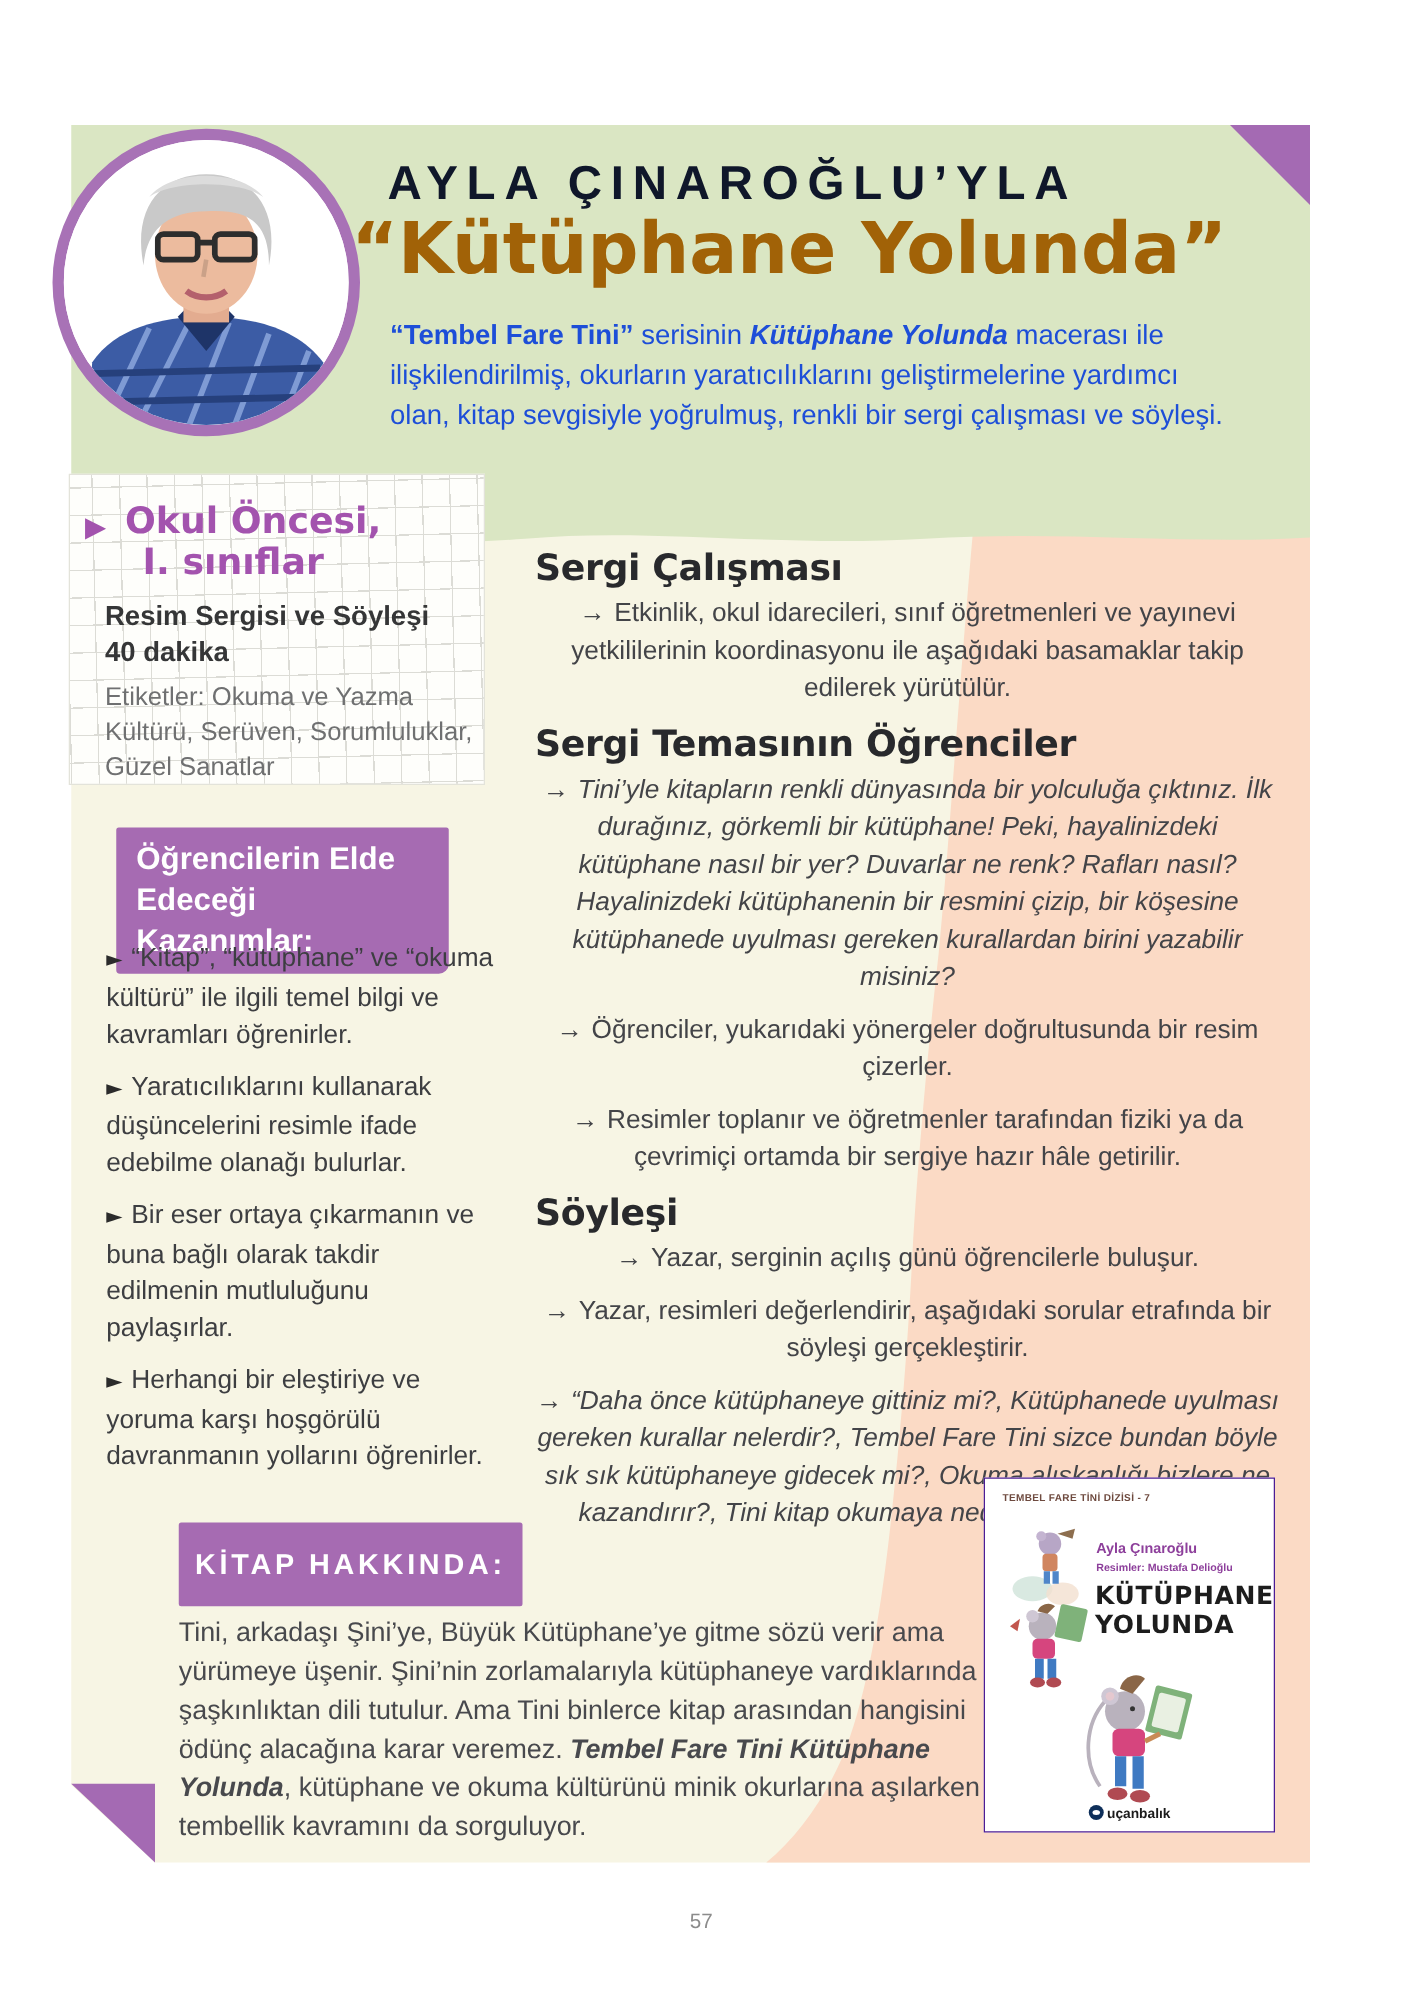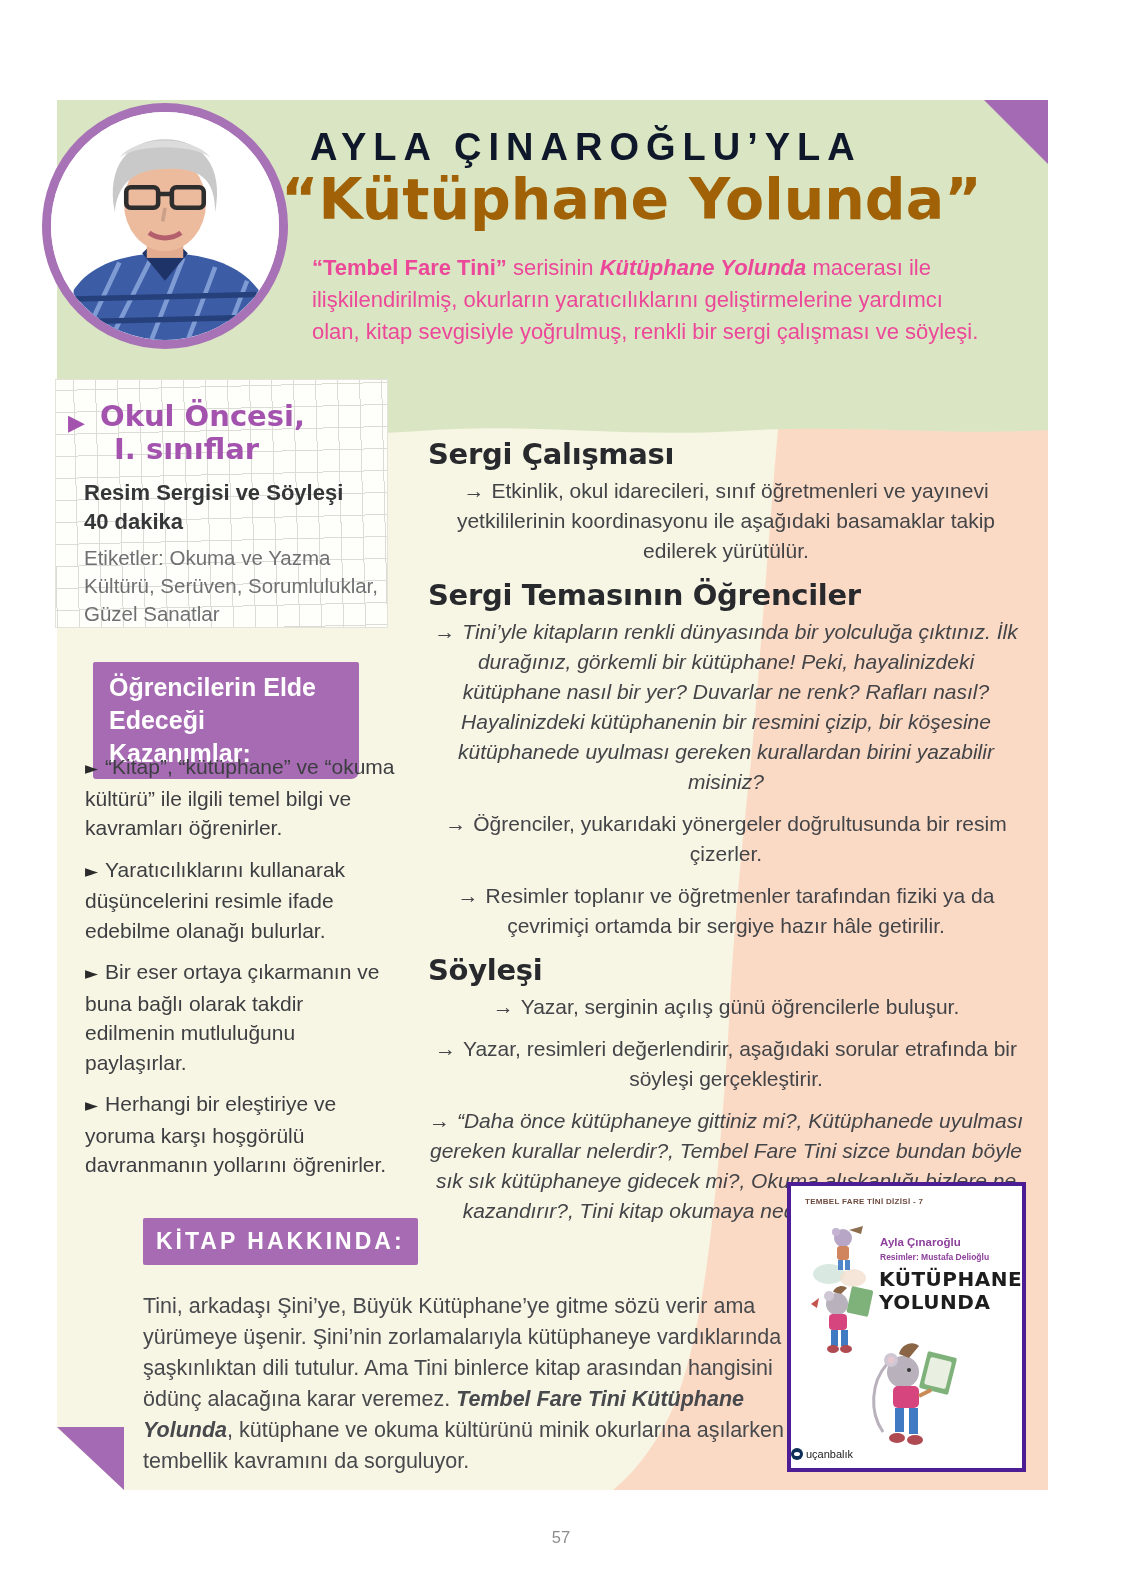--- a/index.html
+++ b/index.html
@@ -6,21 +6,21 @@
   .page{position:relative;width:1122px;height:1593px;background:#ffffff;overflow:hidden;
         font-family:"Liberation Sans",sans-serif;color:#44454a;}
   .abs{position:absolute;}
 
   
   .photo-ring{left:42px;top:103px;width:228px;height:228px;border:9px solid #a872b6;
               border-radius:50%;background:#ffffff;overflow:hidden;}
   .author-line{left:310px;top:126px;font-size:38px;font-weight:700;letter-spacing:7px;color:#0f172a;}
   .big-title{left:281px;top:166px;font-size:57px;font-weight:bold;color:#a16207;
              font-family:"DejaVu Sans",sans-serif;letter-spacing:0px;}
-  .intro{left:312px;top:252px;width:710px;font-size:22px;line-height:32px;color:#ec4899;}
+  .intro{left:312px;top:252px;width:710px;font-size:22px;line-height:32px;color:#1d4ed8;}
   .intro .b{font-weight:bold;}
   .intro .bi{font-weight:bold;font-style:italic;}
   .intro span.line{display:block;}
 
   
   .grid-card{left:55px;top:379px;width:331px;height:247px;background:#fefefb;
              border:1px solid #e3e3da;overflow:hidden;}
   .grid-card::before{content:"";position:absolute;inset:-24px;
       background-image:repeating-linear-gradient(0deg,#dcdcd6 0 1px,transparent 1px 22px),
                        repeating-linear-gradient(90deg,#dcdcd6 0 1px,transparent 1px 22px);
@@ -32,50 +32,50 @@
           font-size:29px;line-height:33px;color:#a353ae;}
   .card-h .l2{display:block;margin-left:14px;}
   .card-format{margin:12px 0 0 14px;font-size:22px;font-weight:bold;color:#353637;line-height:29px;}
   .card-tags{margin:8px 0 0 14px;font-size:20.5px;color:#6f7071;line-height:28px;width:300px;}
 
   
   .pbox{background:#a66bb2;color:#ffffff;font-weight:bold;}
   .kazanim-box{left:93px;top:662px;width:234px;padding:9px 16px;font-size:25px;line-height:33px;
                border-radius:2px 2px 8px 3px;}
   .akis-box{left:428px;top:374px;padding:8px 12px;font-size:23px;letter-spacing:3px;border-radius:2px;}
-  .kitap-box{left:143px;top:1218px;padding:10px 13px;font-size:23px;letter-spacing:3px;border-radius:2px;}
+  .kitap-box{left:143px;top:1218px;padding:20px 13px;font-size:23px;letter-spacing:3px;border-radius:2px;}
 
   
   .kazanim-list{left:85px;top:752px;width:314px;}
   .kazanim-list p{margin:0 0 12px 0;font-size:21px;line-height:29.5px;color:#3d3e41;}
   .blt{font-family:"DejaVu Sans",sans-serif;color:#2b2b2b;font-size:17px;margin-right:7px;}
 
   
   .akis-col{left:428px;top:441px;width:596px;}
   .akis-col h2{margin:16px 0 9px 0;font-size:29px;line-height:26px;font-weight:bold;color:#28292c;
                font-family:"DejaVu Sans",sans-serif;letter-spacing:-0.3px;}
   .akis-col h2:first-child{margin-top:0;}
   .akis-col p{margin:0 0 12px 0;font-size:21px;line-height:30px;color:#434448;text-align:center;}
   .akis-col p.it{font-style:italic;font-weight:500;}
   .arrow{margin-right:7px;font-style:normal;}
 
   
   .kitap-para{left:143px;top:1291px;width:641px;font-size:21.5px;line-height:31px;color:#48494d;}
   .kitap-para .bi{font-weight:bold;font-style:italic;}
 
   
-  .book{left:787px;top:1182px;width:231px;height:282px;background:#ffffff;border:4px solid #4c1d95;}
+  .book{left:787px;top:1182px;width:231px;height:282px;background:#ffffff;border:1px solid #4c1d95;}
   .book-series{position:absolute;left:14px;top:11px;font-size:8px;font-weight:bold;color:#6e4a3f;
                letter-spacing:0.3px;}
   .book-author{position:absolute;left:89px;top:50px;font-size:11.5px;font-weight:bold;color:#8d3f9b;}
   .book-illus{position:absolute;left:89px;top:66px;font-size:8.5px;font-weight:bold;color:#8d3f9b;}
   .book-title{position:absolute;left:88px;top:82px;font-size:20px;line-height:23px;font-weight:bold;
               color:#1d1d1d;letter-spacing:0.5px;font-family:"DejaVu Sans",sans-serif;}
-  .book-logo{position:absolute;left:0;right:0;bottom:8px;font-size:11px;
-             font-weight:normal;color:#1b1b1b;}
+  .book-logo{position:absolute;left:0;right:0;bottom:8px;text-align:center;font-size:11px;
+             font-weight:bold;color:#1b1b1b;}
   .logo-dot{display:inline-block;width:12px;height:12px;border-radius:50%;background:#0e2f5a;
             vertical-align:-2px;margin-right:3px;position:relative;}
   .logo-dot::after{content:"";position:absolute;left:3px;top:4px;width:6px;height:4px;
                    border-radius:50%;background:#ffffff;}
 
   .page-num{left:0;top:1528px;width:1122px;text-align:center;font-size:16.5px;color:#8c8c8c;}
 </style>
 </head>
 <body>
 

